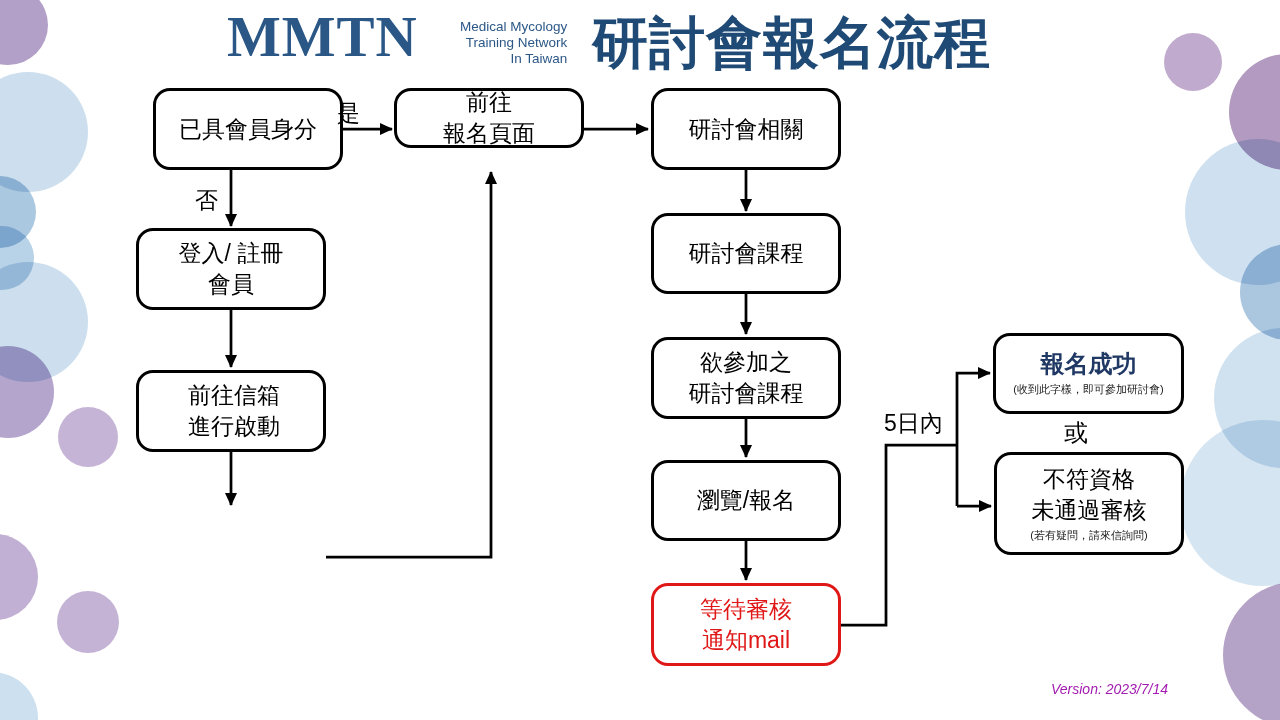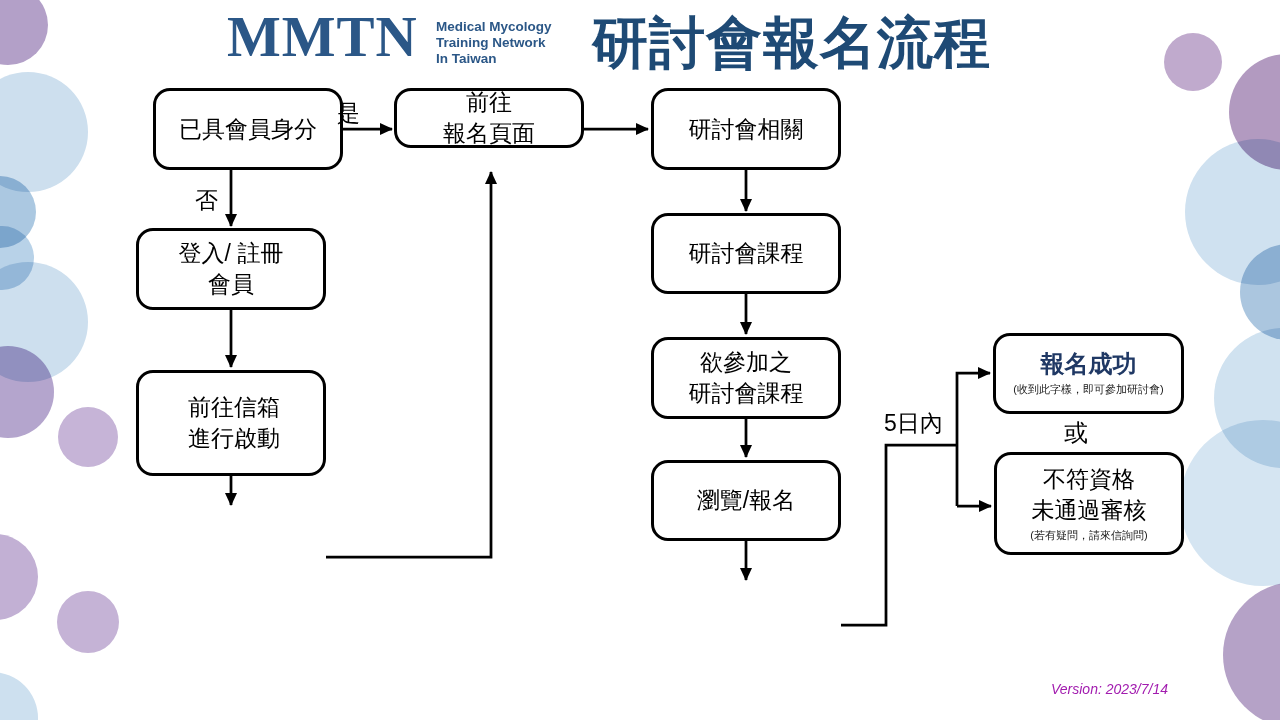--- a/index.html
+++ b/index.html
@@ -12,23 +12,24 @@
   #bg-circles { position: absolute; inset: 0; z-index: 0; }
   .bg-circle { position: absolute; border-radius: 50%; mix-blend-mode: multiply; }
 
   
   .logo-text {
     position: absolute; left: 227px; top: 4px; z-index: 3;
     font-family: "Liberation Serif", "DejaVu Serif", serif;
     font-weight: bold; font-size: 57px; letter-spacing: 1px; color: #2b5787;
   }
   .logo-tagline {
-    position: absolute; left: 436px; top: 19px; z-index: 3;
-    font-size: 13.5px; font-weight: bold; line-height: 1.18; color: #2b5787;
+    position: absolute; left: 460px; top: 19px; z-index: 3;
+    font-size: 13.5px; font-weight: normal; line-height: 1.18; color: #2b5787;
     white-space: pre-line;
+    text-align: right;
   }
   .page-title {
     position: absolute; left: 592px; top: 6px; z-index: 3;
     font-size: 56px; font-weight: bold; color: #1e4a75; letter-spacing: 1px;
     white-space: nowrap;
   }
 
   
   #flow-svg { position: absolute; left: 0; top: 0; z-index: 1; }
 
@@ -121,35 +122,39 @@
 
   <div class="fbox" style="left:136px; top:228px; width:190px; height:82px;">
     <div class="btext">登入/ 註冊
 會員</div>
   </div>
 
   <div class="fbox" style="left:651px; top:213px; width:190px; height:81px;">
     <div class="btext">研討會課程</div>
   </div>
 
-  <div class="fbox" style="left:136px; top:370px; width:190px; height:106px;padding-left:6px;">
+  <div class="fbox" style="left:136px; top:370px; width:190px; height:82px;padding-left:6px;">
     <div class="btext">前往信箱
 進行啟動</div>
   </div>
 
   <div class="fbox" style="left:651px; top:337px; width:190px; height:82px;">
     <div class="btext">欲參加之
 研討會課程</div>
   </div>
 
 
   <div class="fbox" style="left:651px; top:460px; width:190px; height:81px;">
     <div class="btext">瀏覽/報名</div>
   </div>
 
+  <div class="fbox red" style="left:651px; top:583px; width:190px; height:83px;">
+    <div class="btext">等待審核
+通知mail</div>
+  </div>
 
   <div class="fbox" style="left:993px; top:333px; width:191px; height:81px;">
     <div class="btitle">報名成功</div>
     <div class="bnote">(收到此字樣，即可參加研討會)</div>
   </div>
 
   <div class="fbox" style="left:994px; top:452px; width:190px; height:103px;">
     <div class="btext">不符資格
 未通過審核</div>
     <div class="bnote">(若有疑問，請來信詢問)</div>

